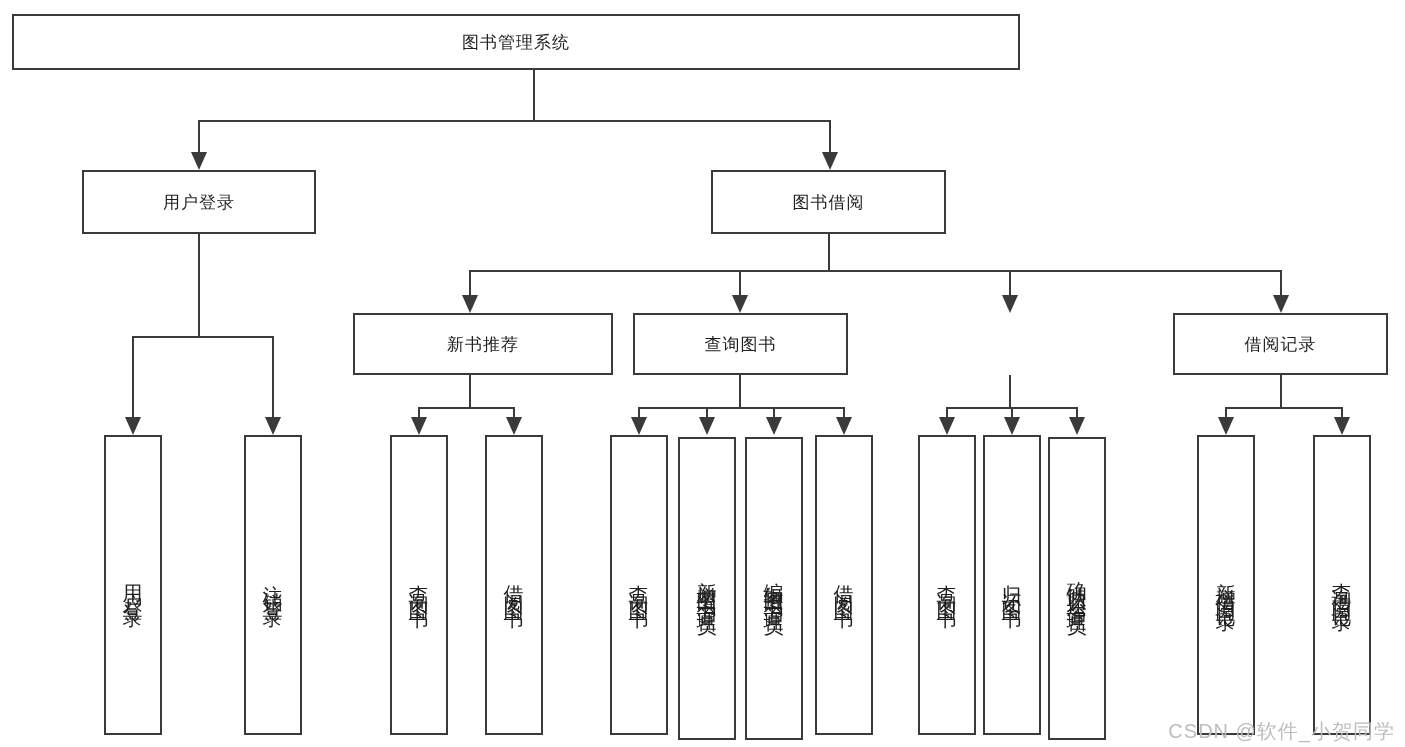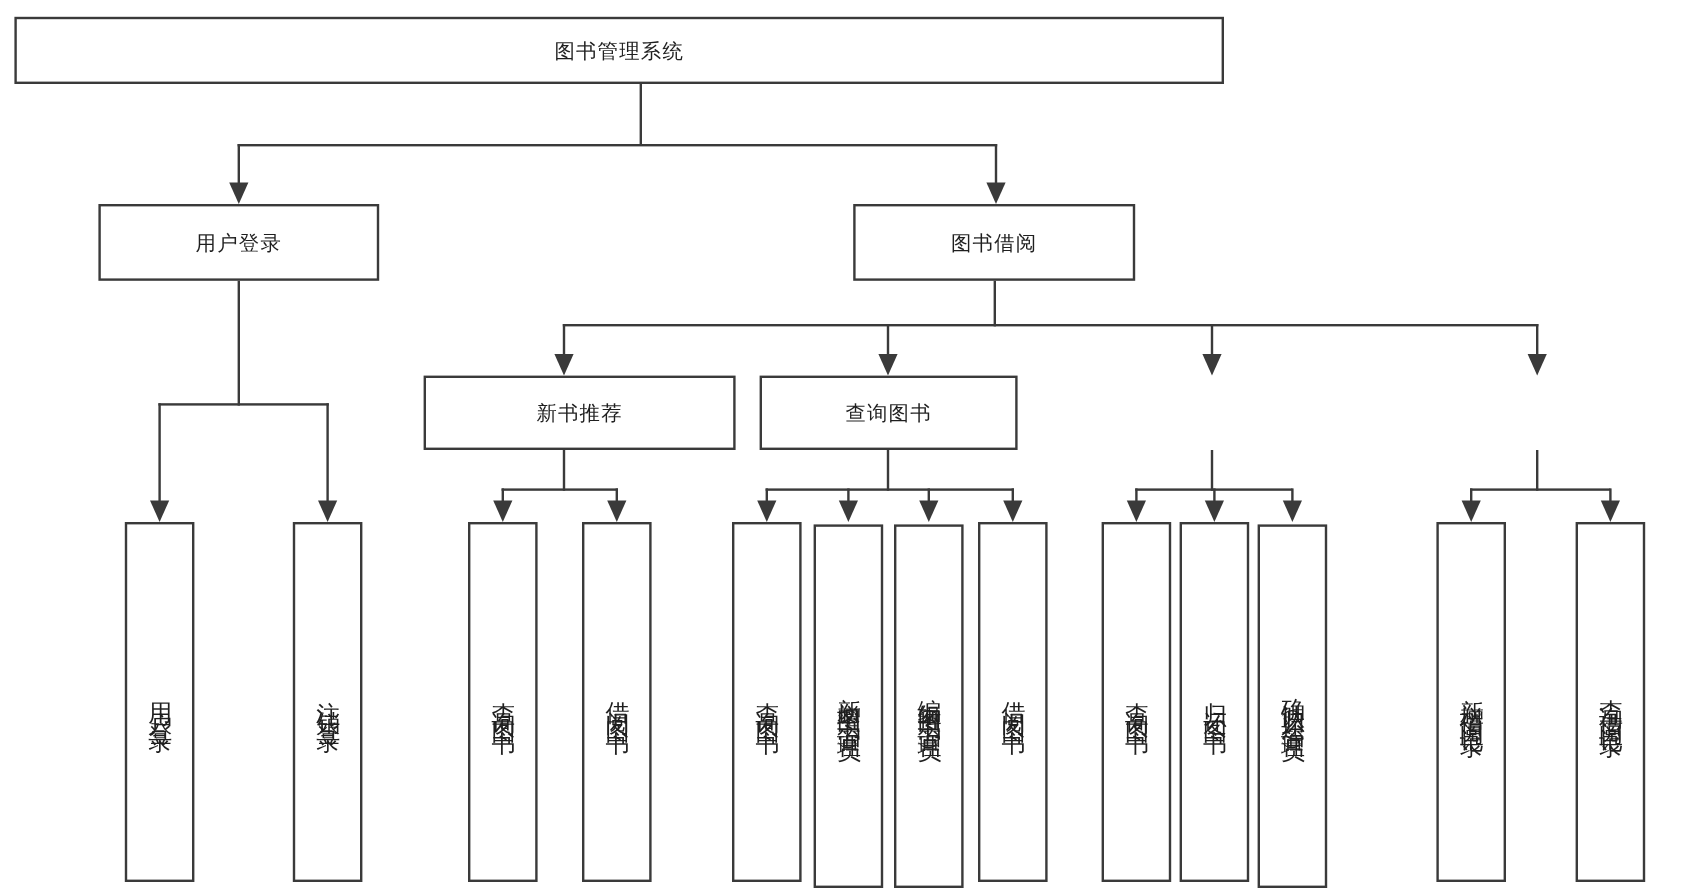--- a/index.html
+++ b/index.html
@@ -84,20 +84,23 @@
   <div class="arrow" style="left:1002px;top:295px;"></div>
   <div class="vline" style="left:1280px;top:270px;height:26px;"></div>
   <div class="arrow" style="left:1273px;top:295px;"></div>
 
   <div class="hbox" style="left:353px;top:313px;width:260px;height:62px;text-align:right;">
     <span>新书推荐</span>
   </div>
   <div class="hbox" style="left:633px;top:313px;width:215px;height:62px;">
     <span>查询图书</span>
   </div>
+  <div class="hbox" style="left:1173px;top:313px;width:215px;height:62px;">
+    <span>借阅记录</span>
+  </div>
 
   <div class="vline" style="left:469px;top:375px;height:34px;"></div>
   <div class="hline" style="left:418px;top:407px;width:97px;"></div>
   <div class="vline" style="left:418px;top:407px;height:12px;"></div>
   <div class="arrow" style="left:411px;top:417px;"></div>
   <div class="vline" style="left:513px;top:407px;height:12px;"></div>
   <div class="arrow" style="left:506px;top:417px;"></div>
 
   <div class="vline" style="left:739px;top:375px;height:34px;"></div>
   <div class="hline" style="left:638px;top:407px;width:207px;"></div>
@@ -163,14 +166,15 @@
     <span>确认归还（管理员）</span>
   </div>
 
   <div class="vbox" style="left:1197px;top:435px;width:58px;height:300px;letter-spacing:6px;">
     <span>新增借阅记录</span>
   </div>
   <div class="vbox" style="left:1313px;top:435px;width:58px;height:300px;letter-spacing:6px;">
     <span>查询借阅记录</span>
   </div>
 
+  <div class="watermark">CSDN @软件_小贺同学</div>
 
 </div>
 
 </body></html>

